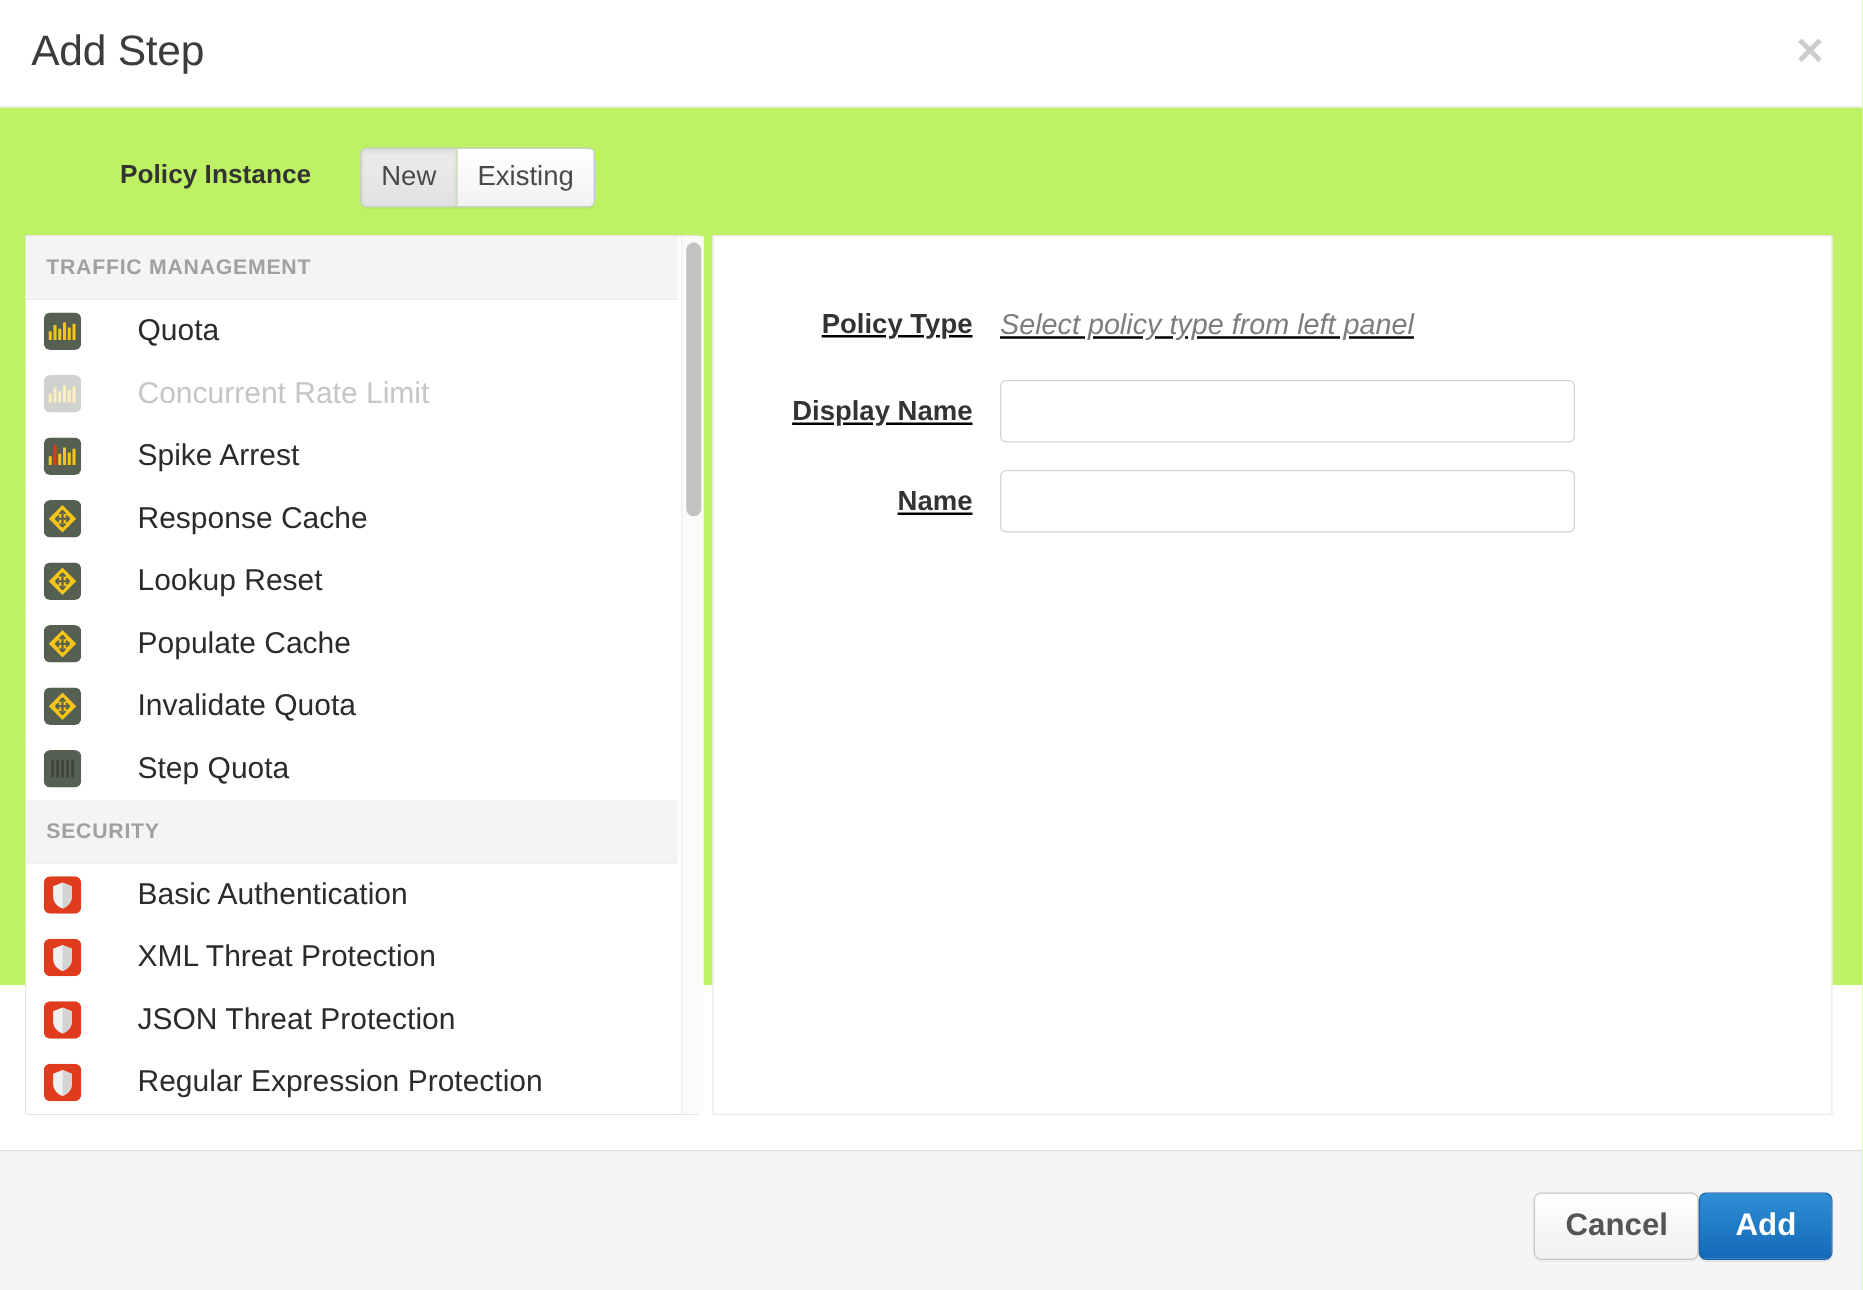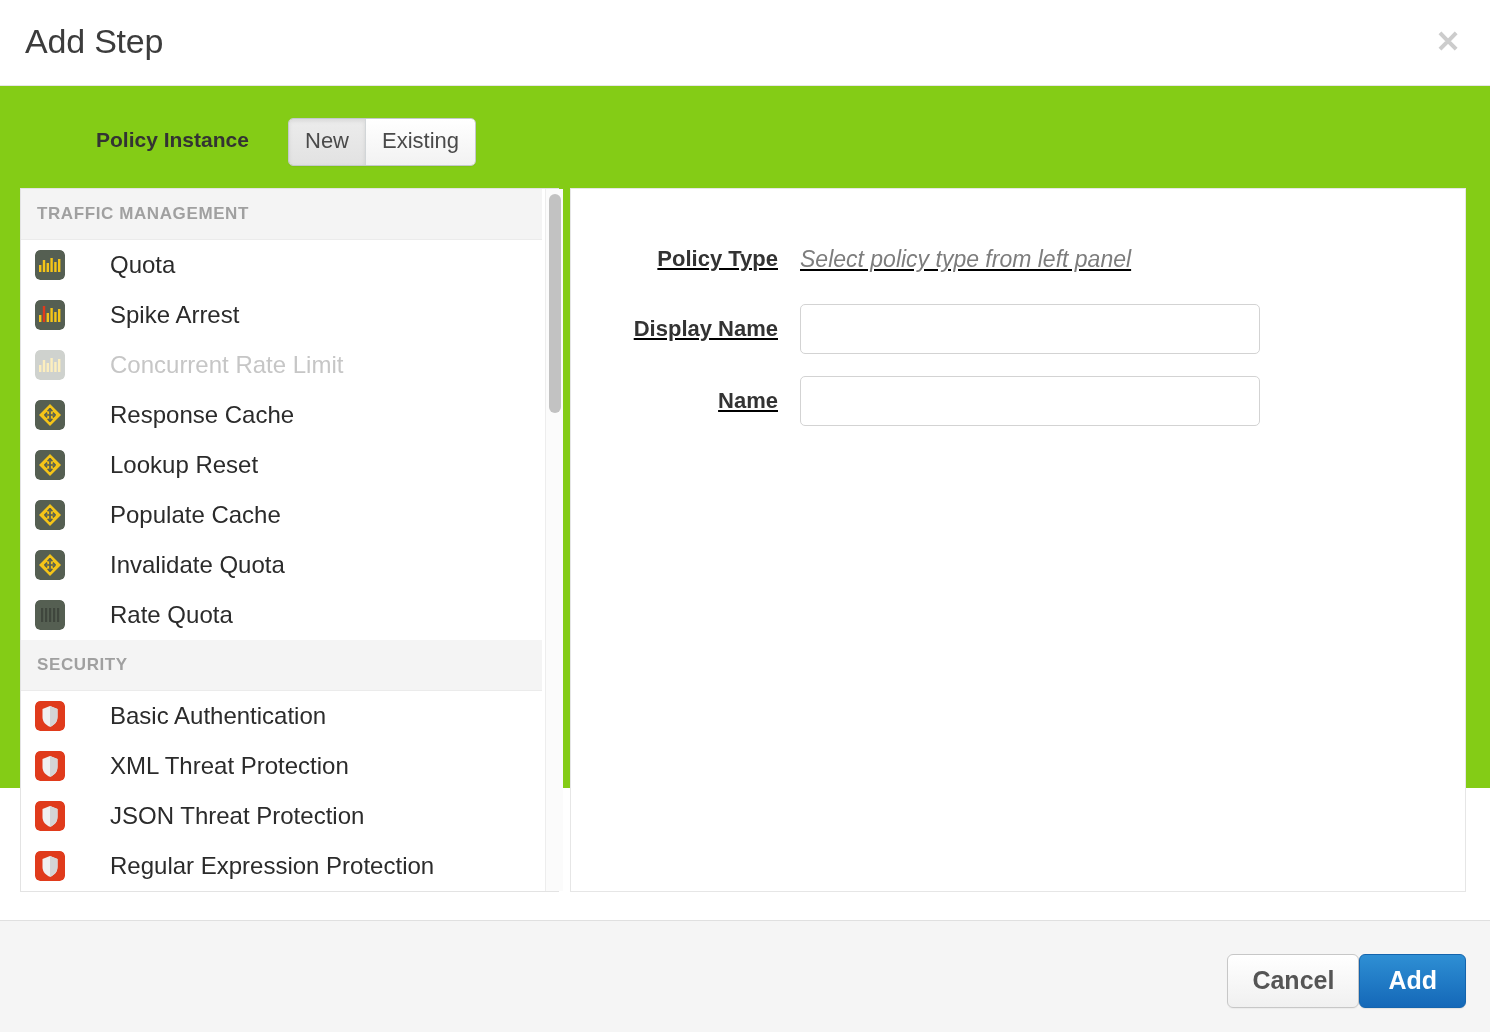--- a/index.html
+++ b/index.html
@@ -11,21 +11,21 @@
     height: 1032px;
     background: #ffffff;
     font-family: "Liberation Sans", sans-serif;
     -webkit-font-smoothing: antialiased;
     overflow: hidden;
   }
   .modal {
     position: relative;
     width: 1490px;
     height: 788px;
-    background: #84cc16;
+    background: #bef264;
     box-sizing: border-box;
   }
 
   
   .modal-header {
     position: absolute;
     left: 0;
     top: 0;
     width: 1490px;
     height: 86px;
@@ -319,48 +319,48 @@
               <rect x="4" y="15" width="2.4" height="7" fill="#f5c518"></rect>
               <rect x="7.8" y="10" width="2.4" height="12" fill="#f5c518"></rect>
               <rect x="11.6" y="13" width="2.4" height="9" fill="#f5c518"></rect>
               <rect x="15.399999999999999" y="8" width="2.4" height="14" fill="#f5c518"></rect>
               <rect x="19.2" y="12" width="2.4" height="10" fill="#f5c518"></rect>
               <rect x="23" y="9" width="2.4" height="13" fill="#f5c518"></rect>
             </svg>
           </span>
           <span class="label">Quota</span>
         </div>
+        <div class="policy-item disabled">
+          <span style="display: flex;">
+            <svg class="pol-icon" viewBox="0 0 30 30" xmlns="http://www.w3.org/2000/svg">
+              <rect x="0" y="0" width="30" height="30" rx="5" fill="#555f52"></rect>
+              <rect x="4" y="15" width="2.4" height="7" fill="#f5c518"></rect>
+              <rect x="7.8" y="10" width="2.4" height="12" fill="#f5c518"></rect>
+              <rect x="11.6" y="13" width="2.4" height="9" fill="#f5c518"></rect>
+              <rect x="15.399999999999999" y="8" width="2.4" height="14" fill="#f5c518"></rect>
+              <rect x="19.2" y="12" width="2.4" height="10" fill="#f5c518"></rect>
+              <rect x="23" y="9" width="2.4" height="13" fill="#f5c518"></rect>
+            </svg>
+          </span>
+          <span class="label">Concurrent Rate Limit</span>
+        </div>
         <div class="policy-item">
           <span style="display: flex;">
             <svg class="pol-icon" viewBox="0 0 30 30" xmlns="http://www.w3.org/2000/svg">
               <rect x="0" y="0" width="30" height="30" rx="5" fill="#555f52"></rect>
               <rect x="4" y="15" width="2.4" height="7" fill="#f5c518"></rect>
               <rect x="7.8" y="6" width="2.4" height="16" fill="#e03b1c"></rect>
               <rect x="11.6" y="13" width="2.4" height="9" fill="#f5c518"></rect>
               <rect x="15.399999999999999" y="8" width="2.4" height="14" fill="#f5c518"></rect>
               <rect x="19.2" y="12" width="2.4" height="10" fill="#f5c518"></rect>
               <rect x="23" y="9" width="2.4" height="13" fill="#f5c518"></rect>
             </svg>
           </span>
           <span class="label">Spike Arrest</span>
         </div>
-        <div class="policy-item disabled">
-          <span style="display: flex;">
-            <svg class="pol-icon" viewBox="0 0 30 30" xmlns="http://www.w3.org/2000/svg">
-              <rect x="0" y="0" width="30" height="30" rx="5" fill="#555f52"></rect>
-              <rect x="4" y="15" width="2.4" height="7" fill="#f5c518"></rect>
-              <rect x="7.8" y="10" width="2.4" height="12" fill="#f5c518"></rect>
-              <rect x="11.6" y="13" width="2.4" height="9" fill="#f5c518"></rect>
-              <rect x="15.399999999999999" y="8" width="2.4" height="14" fill="#f5c518"></rect>
-              <rect x="19.2" y="12" width="2.4" height="10" fill="#f5c518"></rect>
-              <rect x="23" y="9" width="2.4" height="13" fill="#f5c518"></rect>
-            </svg>
-          </span>
-          <span class="label">Concurrent Rate Limit</span>
-        </div>
         <div class="policy-item">
           <span style="display: flex;">
             <svg class="pol-icon" viewBox="0 0 30 30" xmlns="http://www.w3.org/2000/svg">
               <rect x="0" y="0" width="30" height="30" rx="5" fill="#555f52"></rect>
               <path d="M15 4 L26 15 L15 26 L4 15 Z" fill="#f5c518"></path>
               <path d="M15 8.5 L15 21.5 M9.5 15 L20.5 15" stroke="#555f52" stroke-width="1.7"></path>
               <path d="M15 8.5 L12.6 11.2 M15 8.5 L17.4 11.2 M15 21.5 L12.6 18.8 M15 21.5 L17.4 18.8" stroke="#555f52" stroke-width="1.5" fill="none"></path>
               <path d="M9.5 15 L12.2 12.6 M9.5 15 L12.2 17.4 M20.5 15 L17.8 12.6 M20.5 15 L17.8 17.4" stroke="#555f52" stroke-width="1.5" fill="none"></path>
             </svg>
           </span>
@@ -406,21 +406,21 @@
           <span style="display: flex;">
             <svg class="pol-icon" viewBox="0 0 30 30" xmlns="http://www.w3.org/2000/svg">
               <rect x="0" y="0" width="30" height="30" rx="5" fill="#555f52"></rect>
               <rect x="6" y="8" width="2.2" height="14" fill="#3f463d"></rect>
               <rect x="10" y="8" width="2.2" height="14" fill="#3f463d"></rect>
               <rect x="14" y="8" width="2.2" height="14" fill="#3f463d"></rect>
               <rect x="18" y="8" width="2.2" height="14" fill="#3f463d"></rect>
               <rect x="22" y="8" width="2.2" height="14" fill="#3f463d"></rect>
             </svg>
           </span>
-          <span class="label">Rate Quota</span>
+          <span class="label">Step Quota</span>
         </div>
         <div class="group-header">SECURITY</div>
         <div class="policy-item">
           <span style="display: flex;">
             <svg class="pol-icon" viewBox="0 0 30 30" xmlns="http://www.w3.org/2000/svg">
               <rect x="0" y="0" width="30" height="30" rx="5" fill="#e03b1c"></rect>
               <path d="M15 5 L22.5 8 L22.5 16 C22.5 21 19 24.3 15 25.8 C11 24.3 7.5 21 7.5 16 L7.5 8 Z" fill="#f0f0f0"></path>
               <path d="M15 5 L22.5 8 L22.5 16 C22.5 21 19 24.3 15 25.8 Z" fill="#d4d4d4"></path>
             </svg>
           </span>

